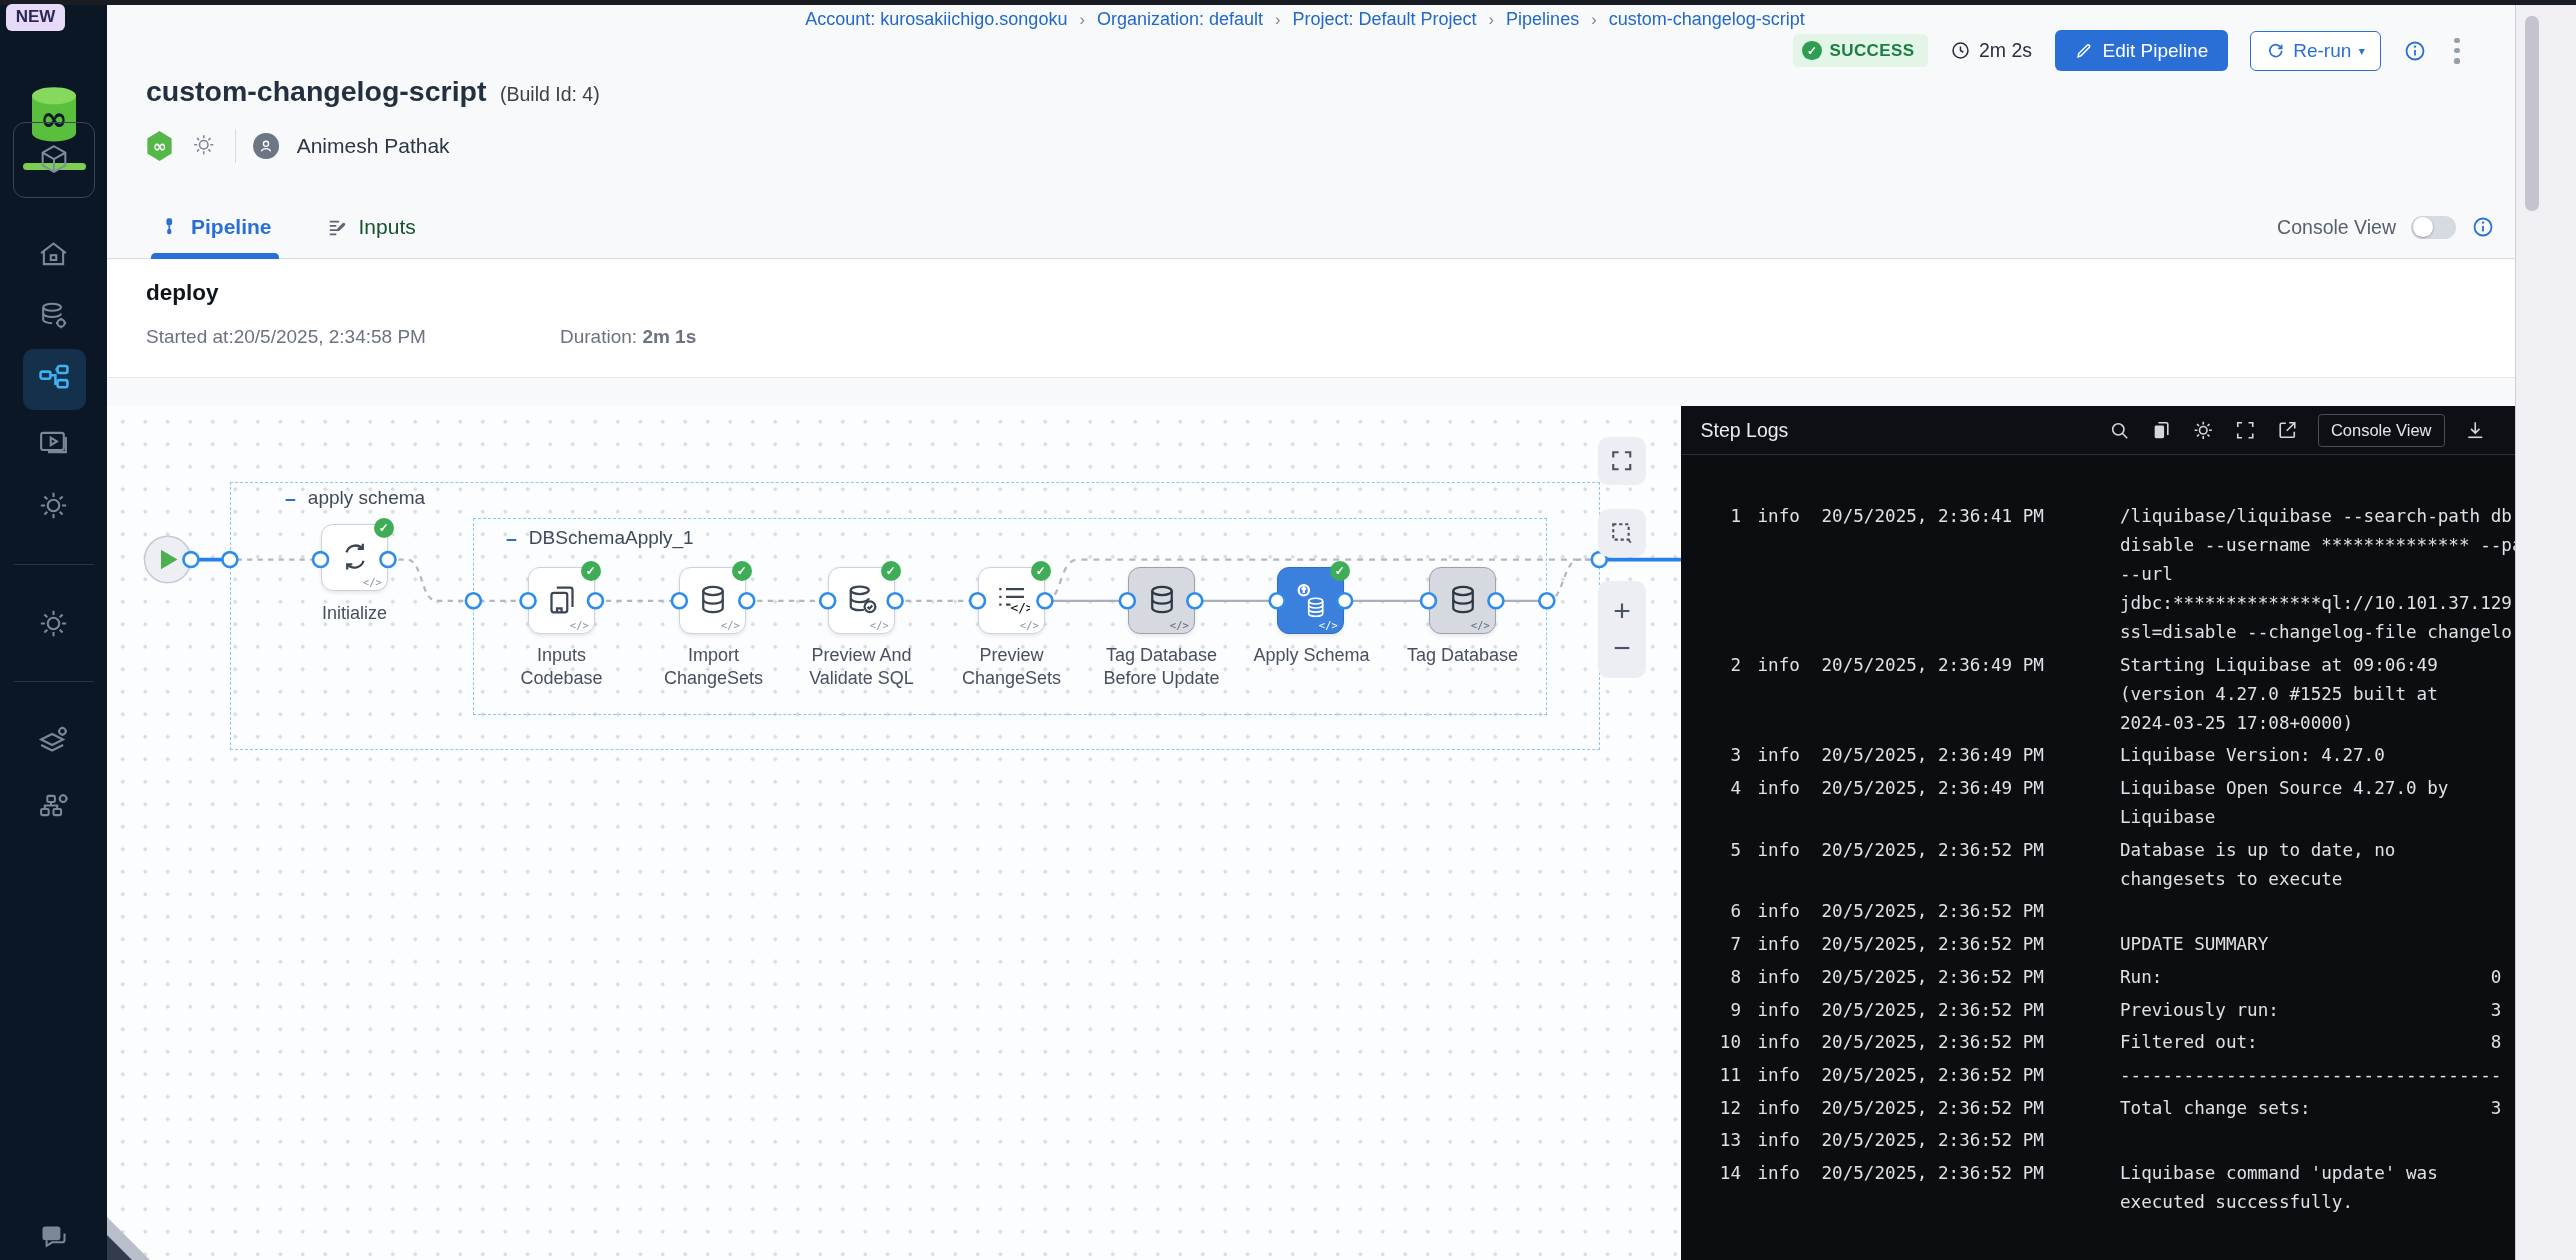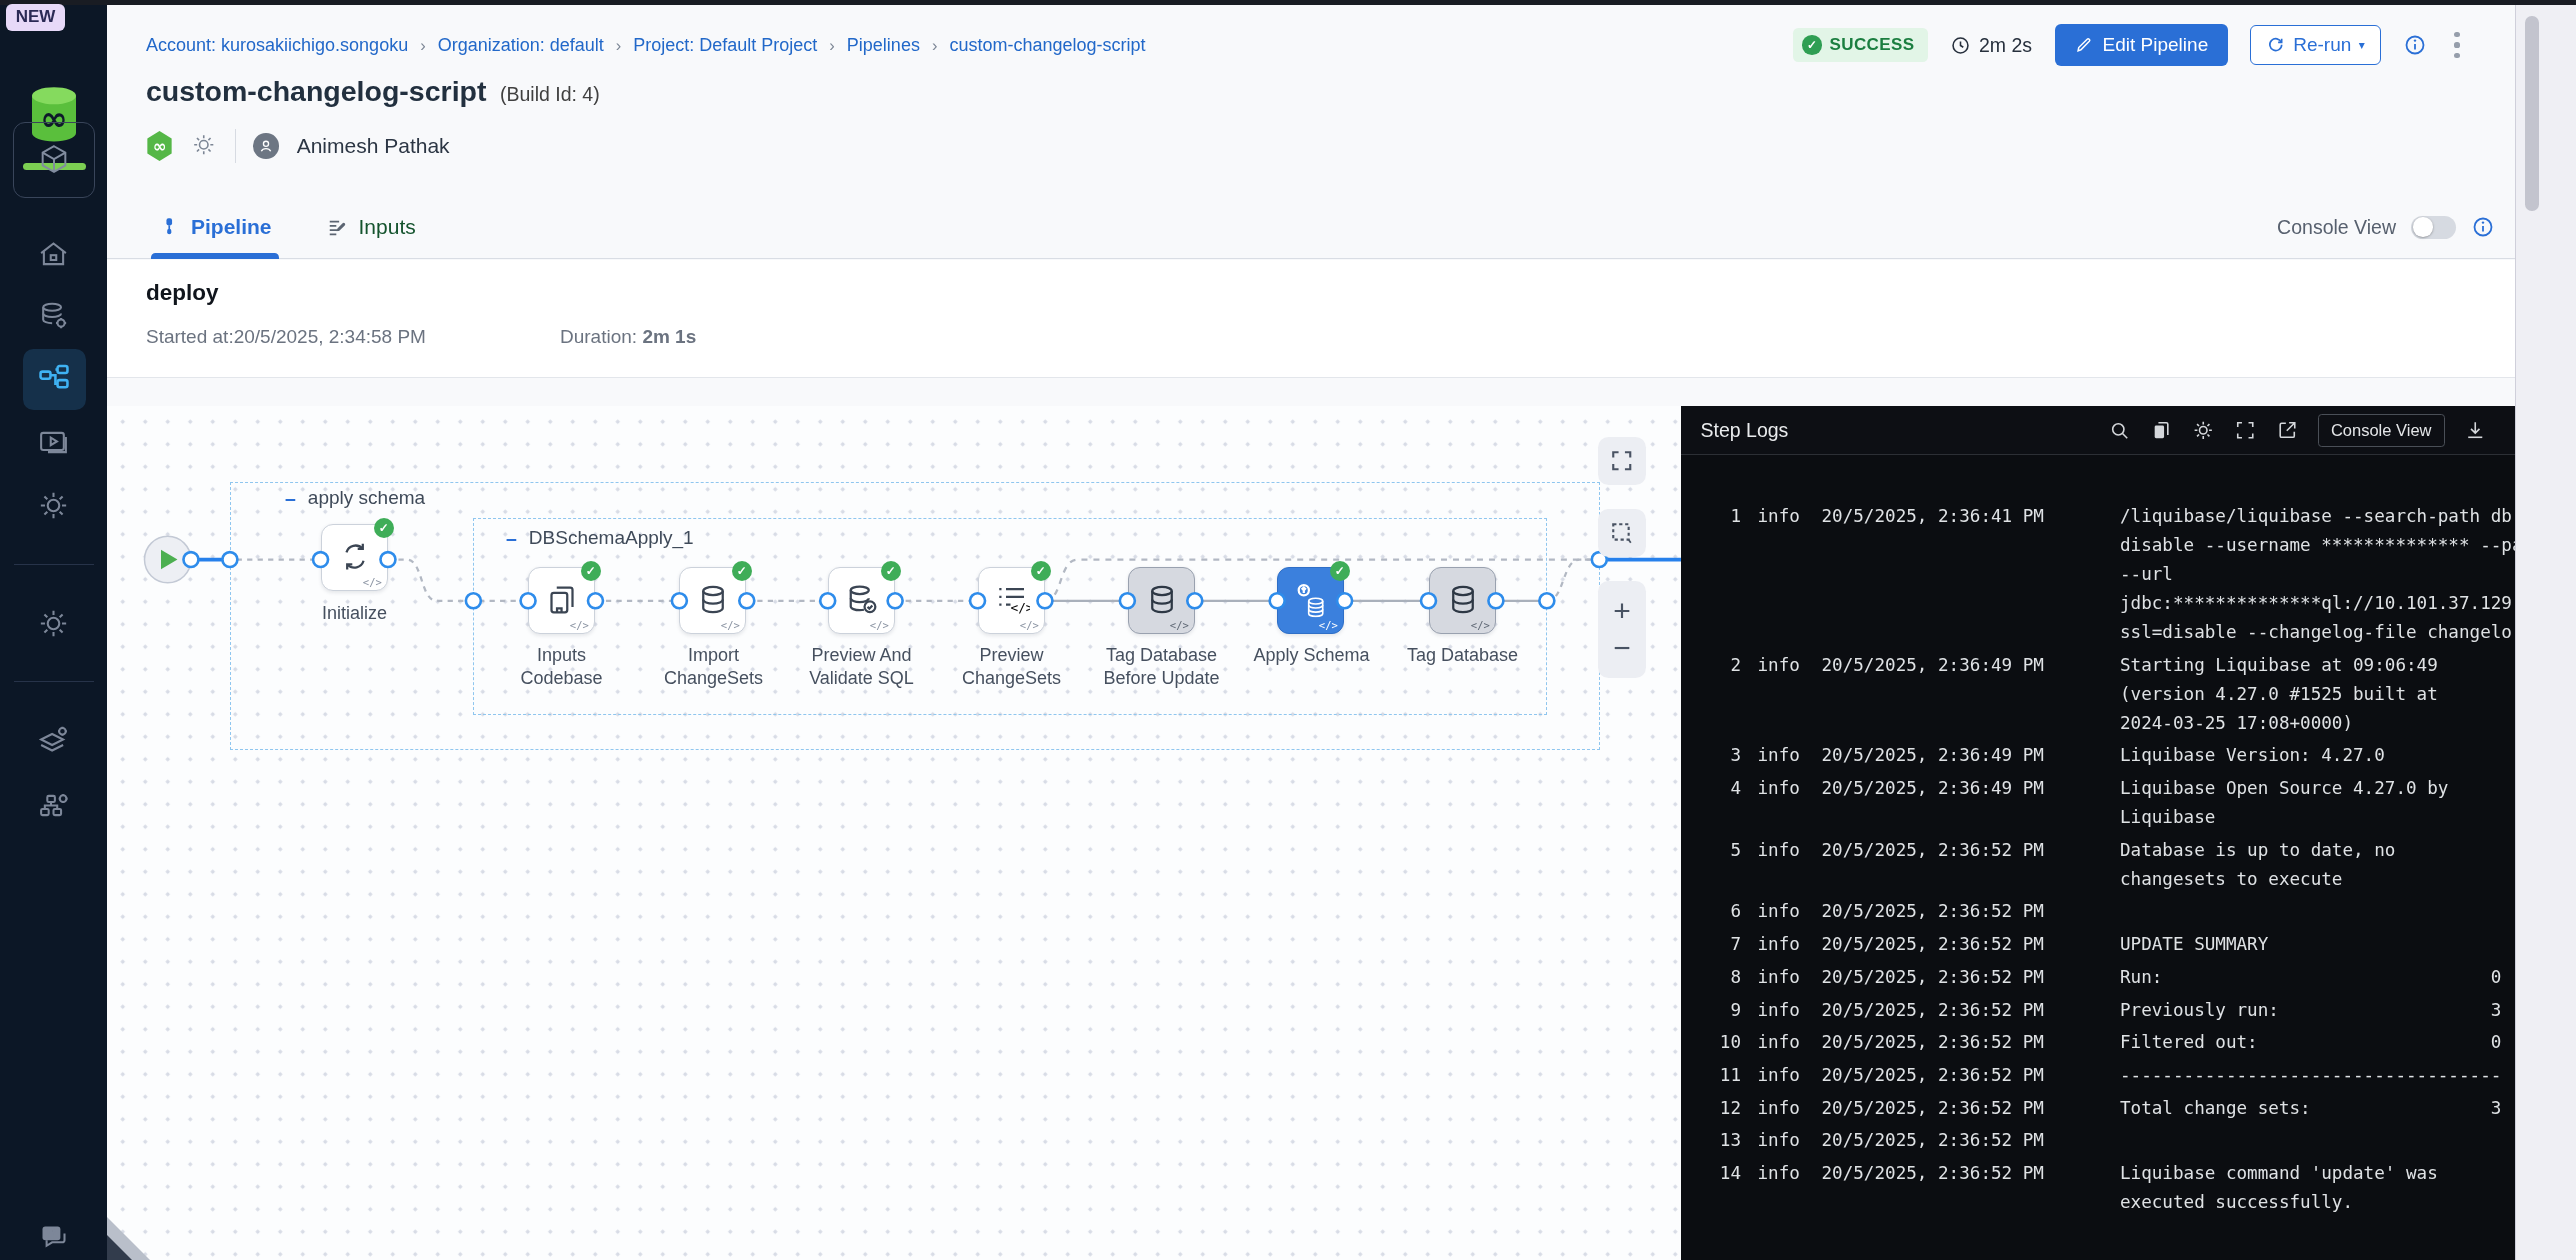--- a/index.html
+++ b/index.html
@@ -18,21 +18,21 @@
   .logo-bar { position:absolute; left:22.5px; top:163px; width:63px; height:6.7px; border-radius:3.7px; background:#7ccf52; }
   .product-box { position:absolute; left:12.7px; top:121px; width:82px; height:76px; border:1.5px solid #39455a;
                  border-radius:12px; top:122px; display:flex; align-items:center; justify-content:center; }
   .side-ic { position:absolute; left:0; width:107px; display:flex; justify-content:center; color:#7d8799; }
   .side-ic svg { width:33px; height:33px; stroke:currentColor; fill:none; stroke-width:1.5; }
   .side-active { position:absolute; left:22.5px; top:349px; width:63px; height:61px; background:#15304a; border-radius:10.5px;
                  display:flex; align-items:center; justify-content:center; color:#3fb2f3; }
   .side-active svg { width:34px; height:34px; stroke:currentColor; fill:none; stroke-width:1.8; }
   .side-div { position:absolute; left:13.5px; width:80px; height:0.7px; background:#273349; }
   .crumb-row { position:absolute; left:107px; top:9px; right:112px; height:72px; display:flex; align-items:center;
-               padding-left:39px; z-index:5; }
+               padding-left:39px; z-index:5;flex-direction:column; }
   .crumbs { display:flex; align-items:center; gap:12px; font-size:18px; color:#2268c9; }
   .crumb { cursor:pointer; }
   .crumb-sep { color:#7d8796; font-size:16.5px; }
   .hdr-right { margin-left:auto; display:flex; align-items:center; gap:22.5px; }
   .badge-success { display:flex; align-items:center; gap:7.5px; background:#e2f5e7; color:#1b7e40; font-weight:bold;
                    font-size:17px; letter-spacing:0.4px; padding:6.7px 13.5px 6.7px 9px; border-radius:5.2px; }
   .chk-circ { width:19.5px; height:19.5px; border-radius:50%; background:#2f9e53; color:#fff; display:flex; align-items:center;
               justify-content:center; font-size:12px; font-weight:bold; }
   .elapsed { display:flex; align-items:center; gap:7.5px; font-size:19.5px; color:#27303d; font-weight:500; }
   .elapsed svg { width:21px; height:21px; stroke:#27303d; fill:none; stroke-width:1.8; }
@@ -668,21 +668,21 @@
           <span class="ltime">20/5/2025, 2:36:52 PM</span>
           <span class="lmsg">
             <span class="lline">Previously run:                    3</span>
           </span>
         </div>
       <div class="lrow">
           <span class="lnum">10</span>
           <span class="llvl">info</span>
           <span class="ltime">20/5/2025, 2:36:52 PM</span>
           <span class="lmsg">
-            <span class="lline">Filtered out:                      0</span>
+            <span class="lline">Filtered out:                      8</span>
           </span>
         </div>
       <div class="lrow">
           <span class="lnum">11</span>
           <span class="llvl">info</span>
           <span class="ltime">20/5/2025, 2:36:52 PM</span>
           <span class="lmsg">
             <span class="lline">------------------------------------</span>
           </span>
         </div>

